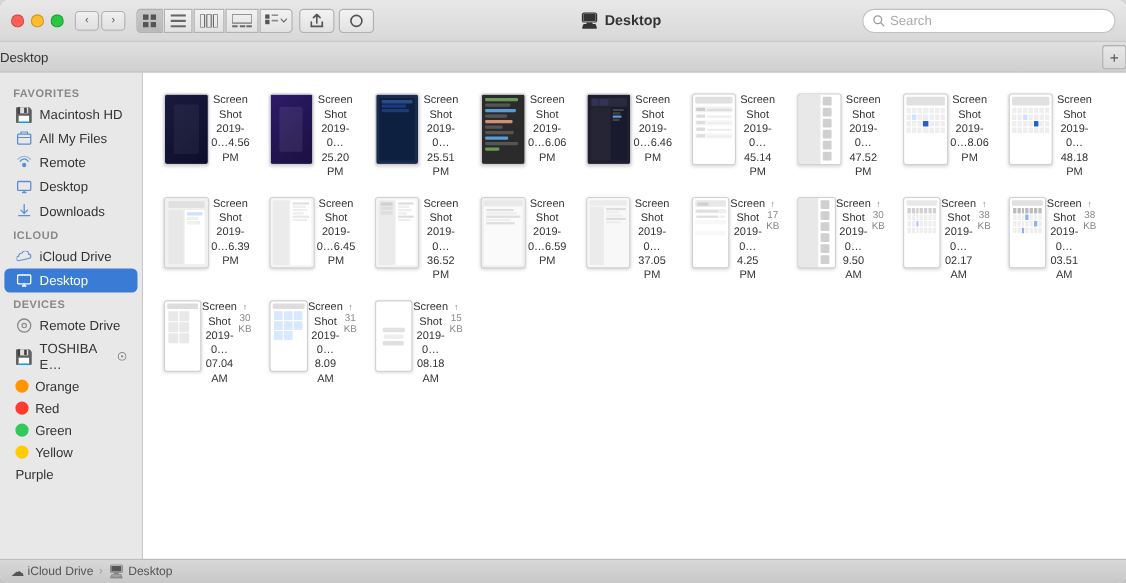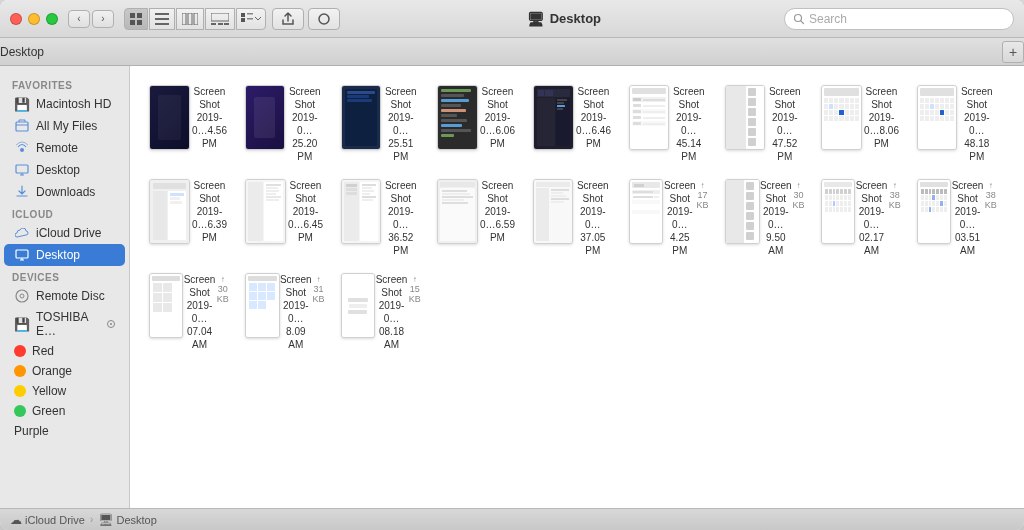--- a/index.html
+++ b/index.html
@@ -530,47 +530,47 @@
       </div>
 
       <div class="sidebar-section-label">Devices</div>
       <div class="sidebar-item">
         <div class="item-icon gray">
           <svg width="14" height="14" viewBox="0 0 14 14" fill="none">
               <circle cx="7" cy="7" r="6" stroke="#888" stroke-width="1.2"></circle>
               <circle cx="7" cy="7" r="2" stroke="#888" stroke-width="1"></circle>
             </svg>
         </div>
-        <span>Remote Disc</span>
+        <span>Remote Drive</span>
       </div>
       <div class="sidebar-item">
         <div class="item-icon gray">💾</div>
         <span>TOSHIBA E…</span>
         <svg width="8" height="8" viewBox="0 0 8 8" fill="none" style="margin-left:auto;flex-shrink:0;">
             <circle cx="4" cy="4" r="3.5" stroke="#888" stroke-width="1"></circle>
             <line x1="3" y1="4" x2="5" y2="4" stroke="#888" stroke-width="1"></line>
             <line x1="4" y1="3" x2="4" y2="5" stroke="#888" stroke-width="1"></line>
           </svg>
       </div>
 
       <div class="sidebar-item">
+        <div class="tag-dot" style="background:#ff9500;"></div>
+        <span>Orange</span>
+      </div>
+      <div class="sidebar-item">
         <div class="tag-dot" style="background:#ff3b30;"></div>
         <span>Red</span>
       </div>
       <div class="sidebar-item">
-        <div class="tag-dot" style="background:#ff9500;"></div>
-        <span>Orange</span>
+        <div class="tag-dot" style="background:#34c759;"></div>
+        <span>Green</span>
       </div>
       <div class="sidebar-item">
         <div class="tag-dot" style="background:#ffcc00;"></div>
         <span>Yellow</span>
-      </div>
-      <div class="sidebar-item">
-        <div class="tag-dot" style="background:#34c759;"></div>
-        <span>Green</span>
       </div>
       <div class="sidebar-item">
 
         <span>Purple</span>
       </div>
     </div>
 
     <div class="content">
       <div class="file-grid">
 

